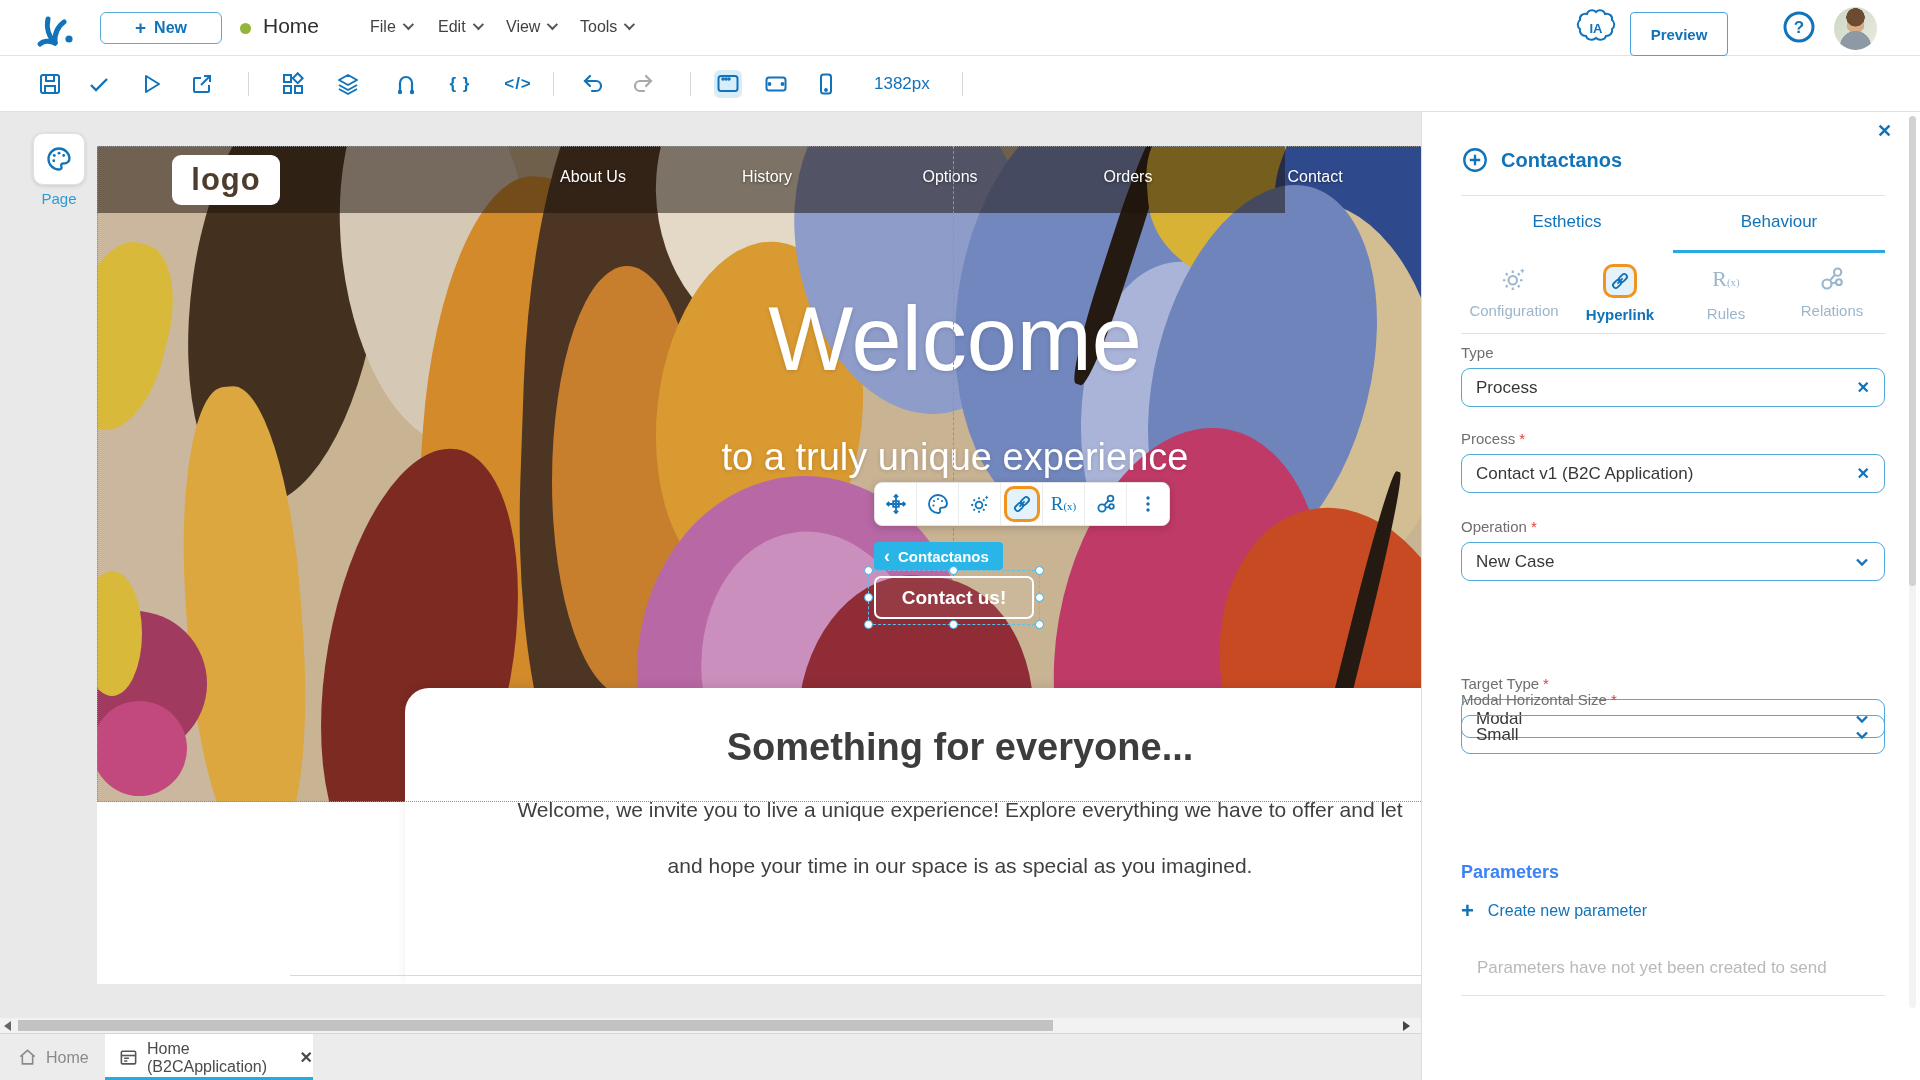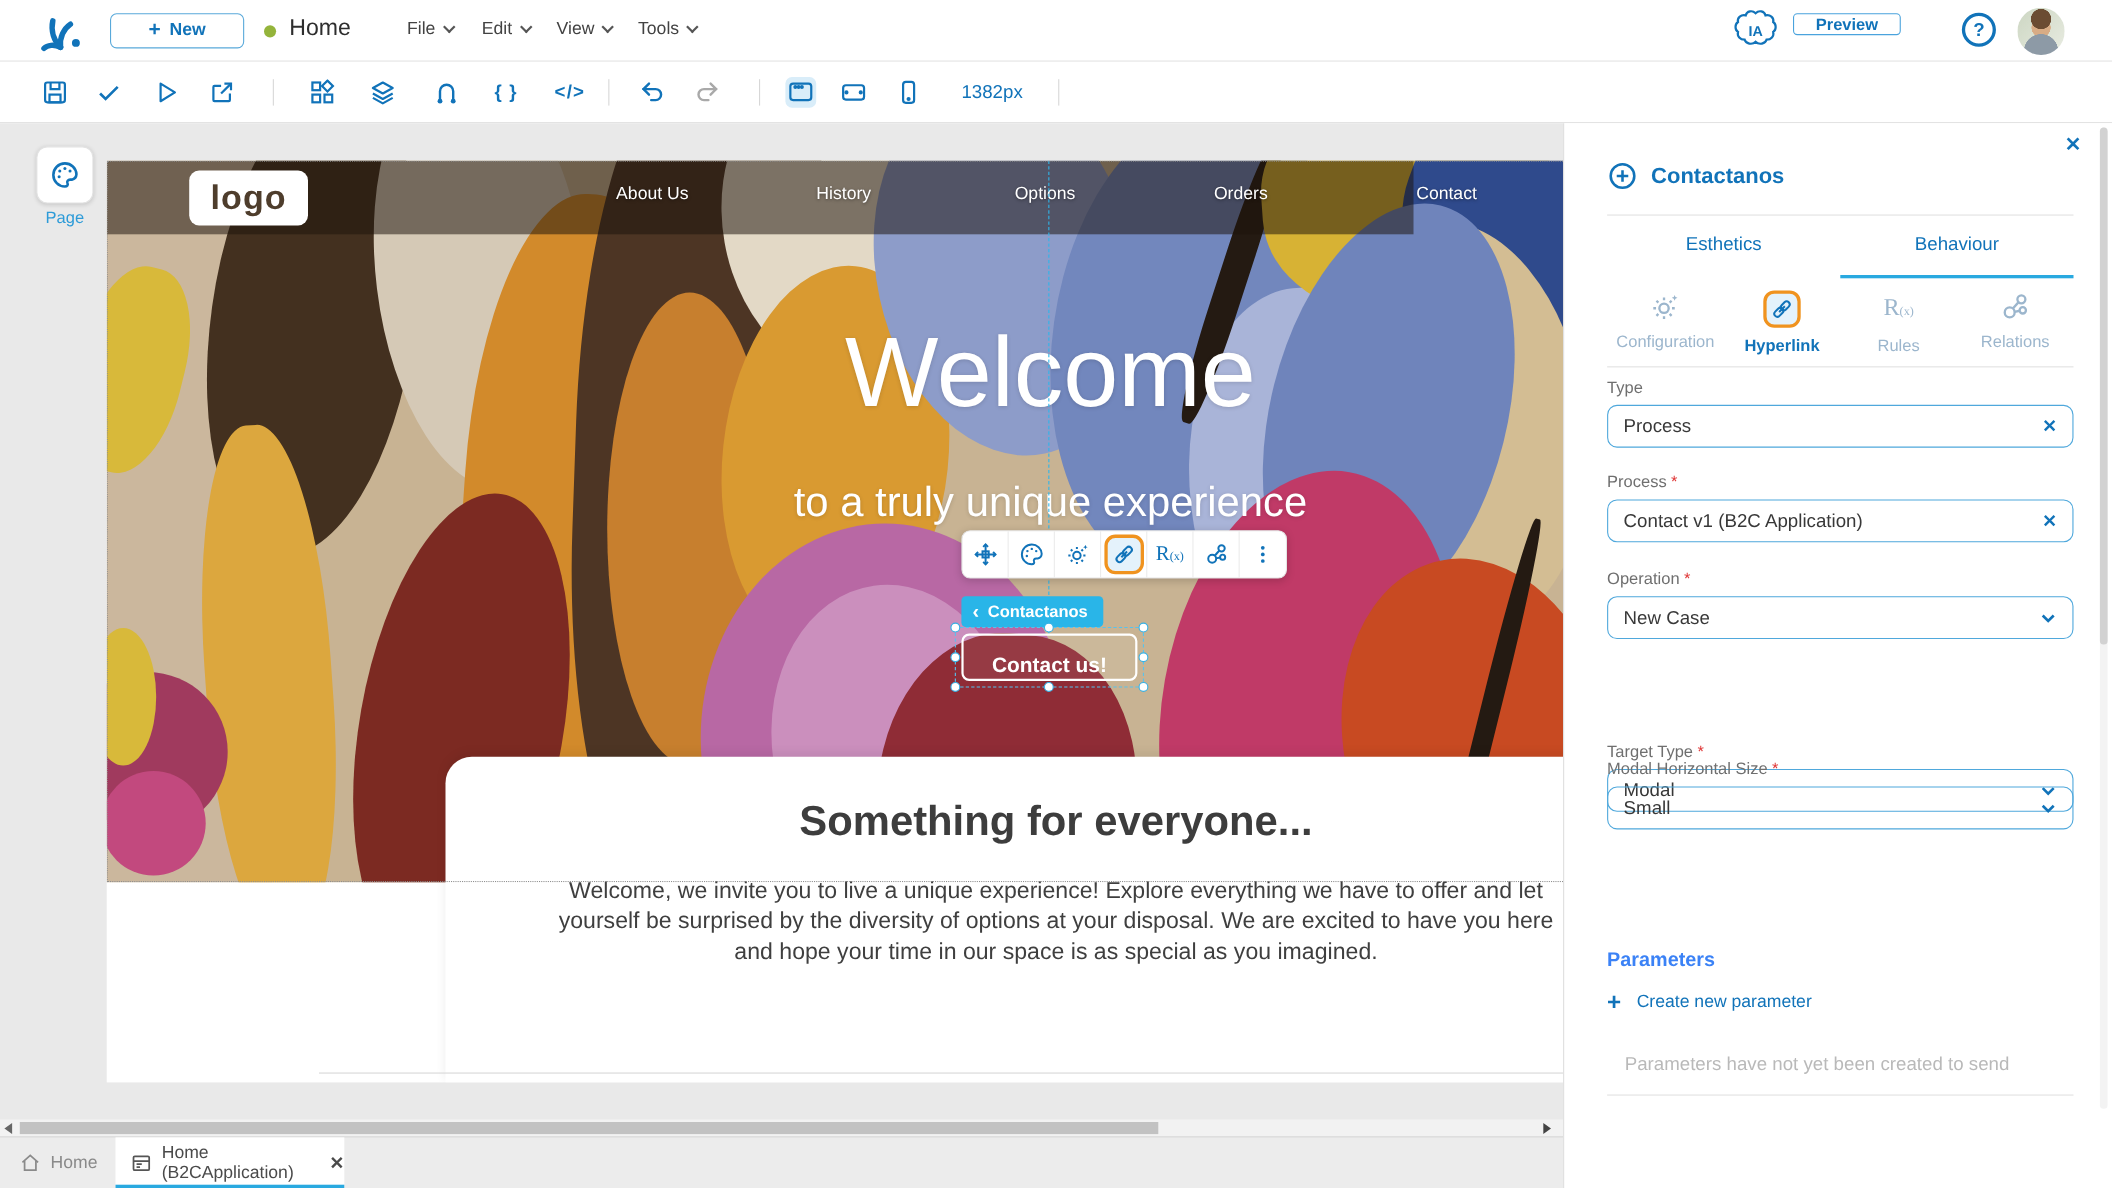--- a/index.html
+++ b/index.html
@@ -7,21 +7,21 @@
   .abs { position:absolute; }
   svg { display:block; }
 
   
   #topbar { position:absolute; left:0; top:0; width:1920px; height:56px; background:#fff; border-bottom:1px solid #e3e3e3; z-index:40; }
   .new-btn { position:absolute; left:100px; top:12px; width:122px; height:32px; border:1px solid #59a9da; border-radius:6px; color:#1173b9; font-size:16px; font-weight:bold; display:flex; align-items:center; justify-content:center; gap:8px; background:#fff; cursor:pointer; }
   .green-dot { position:absolute; left:240px; top:23px; width:11px; height:11px; border-radius:50%; background:#94b43b; }
   .doc-title { position:absolute; left:263px; top:14px; font-size:21px; color:#2e2e2e; font-weight:500; }
   .menu { position:absolute; top:18px; font-size:16px; color:#424242; display:flex; align-items:center; gap:7px; cursor:pointer; }
   .caret { width:8px; height:8px; border-right:2px solid #555; border-bottom:2px solid #555; transform:rotate(45deg) translateY(-2px); margin-top:-3px; }
-  .preview-btn { position:absolute; left:1630px; top:12px; width:98px; height:20px; border:1px solid #4aa3dd; border-radius:4px; background:#fff; color:#1173b9; font-size:15px; font-weight:bold; display:flex; align-items:center; justify-content:center; cursor:pointer; }
+  .preview-btn { position:absolute; left:1630px; top:12px; width:98px; height:44px; border:1px solid #4aa3dd; border-radius:4px; background:#fff; color:#1173b9; font-size:15px; font-weight:bold; display:flex; align-items:center; justify-content:center; cursor:pointer; }
   .avatar { position:absolute; left:1834px; top:7px; width:43px; height:43px; border-radius:50%;
     background:
       radial-gradient(circle at 50% 92%, #8d9aa6 0 34%, rgba(0,0,0,0) 35%),
       radial-gradient(circle at 50% 24%, #6b4c32 0 23%, rgba(0,0,0,0) 24%),
       radial-gradient(circle at 50% 42%, #d8ac85 0 26%, rgba(0,0,0,0) 27%),
       linear-gradient(135deg,#ccd6c2,#e9ece2); }
 
   
   #toolbar { position:absolute; left:0; top:56px; width:1920px; height:56px; background:#fff; border-bottom:1px solid #e0e0e0; z-index:39; }
   .tbtn { position:absolute; top:14px; width:28px; height:28px; display:flex; align-items:center; justify-content:center; cursor:pointer; }
@@ -50,21 +50,21 @@
 
   
   #float-toolbar { position:absolute; left:777px; top:336px; width:296px; height:44px; background:#fff; border:1px solid #e4e4e4; border-radius:8px; box-shadow:0 2px 8px rgba(0,0,0,.18); display:flex; z-index:20; }
   .fcell { width:42px; height:42px; display:flex; align-items:center; justify-content:center; border-right:1px solid #ececec; cursor:pointer; position:relative; }
   .fcell:last-child { border-right:none; }
   .orange-ring { width:36px; height:36px; border:3px solid #f0931f; border-radius:10px; background:#e4f2fb; display:flex; align-items:center; justify-content:center; }
   .rx { color:#1173b9; font-family:"Liberation Serif",serif; font-size:19px; }
   .rx small { font-size:11px; }
 
   .chip { position:absolute; left:777px; top:396px; height:28px; padding:0 14px 0 10px; background:#29b5e8; border-radius:4px; display:flex; align-items:center; gap:8px; color:#fff; font-size:15px; font-weight:bold; z-index:18; cursor:pointer; }
-  .cta { position:absolute; left:777px; top:430px; width:160px; height:43px; border:2px solid #fff; border-radius:7px; background:rgba(255,255,255,.07); color:#fff; font-size:19px; font-weight:bold; display:flex; align-items:flex-end; justify-content:center; z-index:16; cursor:pointer; }
+  .cta { position:absolute; left:777px; top:430px; width:160px; height:43px; border:2px solid #fff; border-radius:7px; background:rgba(255,255,255,.07); color:#fff; font-size:19px; font-weight:bold; display:flex; align-items:center; justify-content:center; z-index:16; cursor:pointer; }
   .sel-rect { position:absolute; left:771px; top:424px; width:172px; height:55px; border:1px dashed #57c3ee; z-index:17; pointer-events:none; }
   .handle { position:absolute; width:9px; height:9px; border-radius:50%; background:#fff; border:1.5px solid #35b1e6; z-index:19; }
 
   
   #card { position:absolute; left:308px; top:542px; width:1110px; height:296px; background:#fff; border-radius:24px 0 0 0; box-shadow:0 -3px 10px rgba(0,0,0,.07); z-index:8;text-decoration:underline; }
   .card-h { position:absolute; left:0; top:38px; width:1110px; text-align:center; font-size:38px; font-weight:bold; color:#3d3d3d; }
   .card-p { position:absolute; left:0; top:108px; width:1110px; text-align:center; color:#3f3f3f; font-size:21px; line-height:28px; white-space:nowrap; }
   .bottom-line { position:absolute; left:193px; top:829px; width:1131px; height:0; border-top:1px solid #d8d8d8; z-index:9; }
 
   
@@ -384,21 +384,20 @@
       <div class="handle" style="left:767px;top:474px;"></div>
       <div class="handle" style="left:852px;top:474px;"></div>
       <div class="handle" style="left:938px;top:474px;"></div>
 
       <div id="hero-marquee"></div>
     </div>
 
     <div id="card">
       <div class="card-h">Something for everyone...</div>
       <div class="card-p" style="top:108px;">Welcome, we invite you to live a unique experience! Explore everything we have to offer and let</div>
-      <div class="card-p" style="top:136px;">yourself be surprised by the diversity of options at your disposal. We are excited to have you here</div>
       <div class="card-p" style="top:164px;">and hope your time in our space is as special as you imagined.</div>
     </div>
     <div class="bottom-line"></div>
   </div>
 </div>
 
 <div id="hscroll">
   <div class="sarrow" style="left:4px;border-width:5px 7px 5px 0;border-color:transparent #666 transparent transparent;"></div>
   <div class="sthumb"></div>
   <div class="sarrow" style="left:1403px;border-width:5px 0 5px 7px;border-color:transparent transparent transparent #444;"></div>

